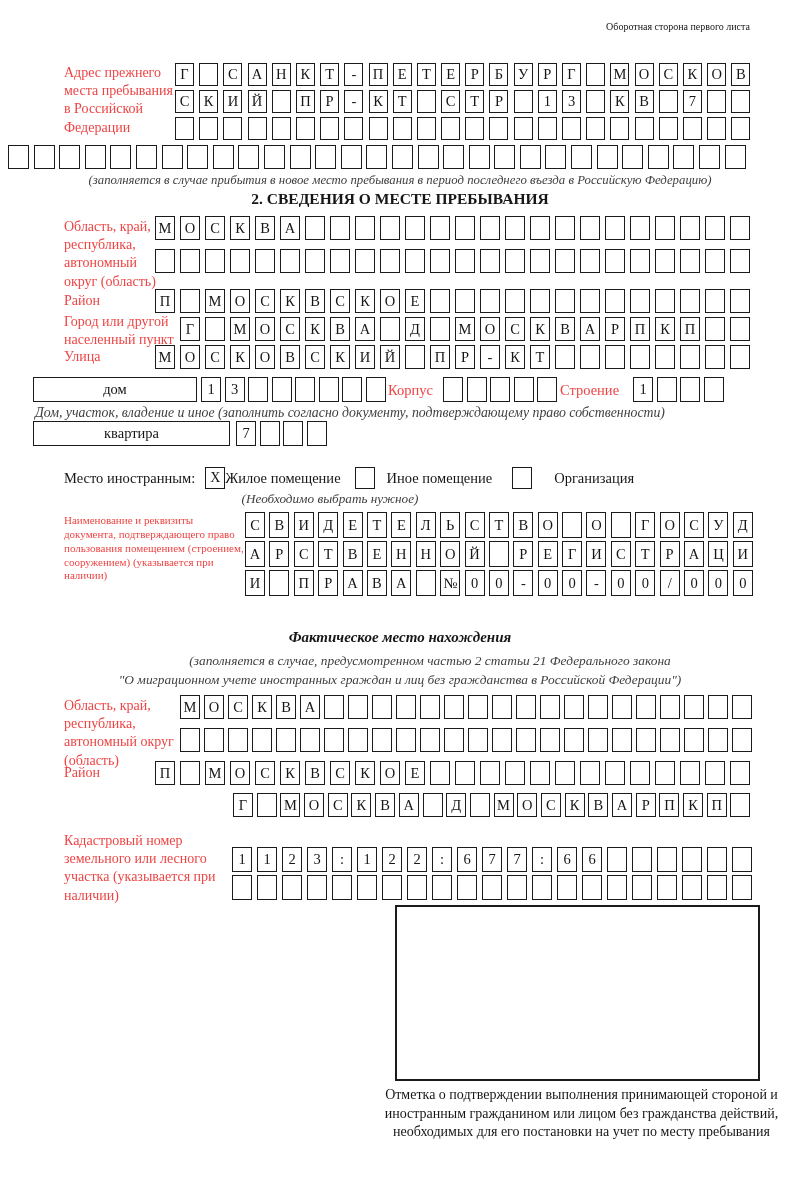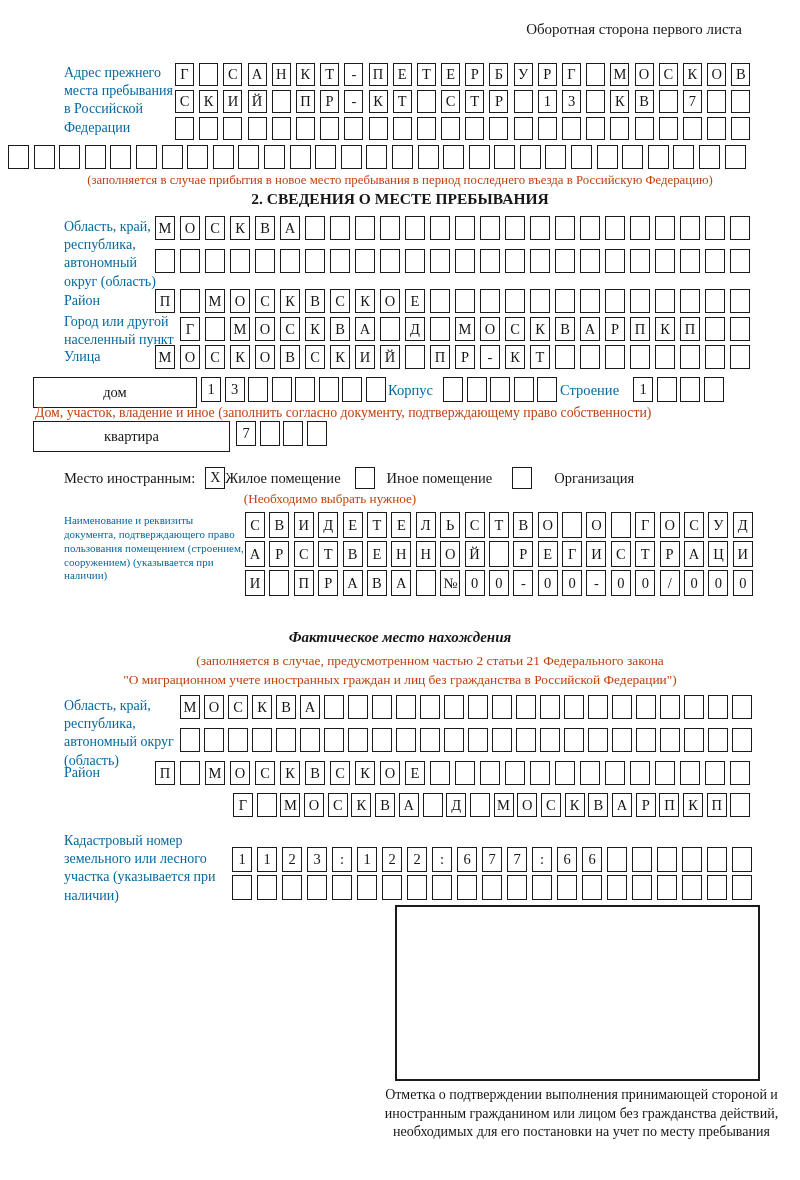--- a/index.html
+++ b/index.html
@@ -1,39 +1,39 @@
 <!DOCTYPE html>
 <html><head>
 <meta charset="utf-8">
 <style>
   html,body{margin:0;padding:0;background:#fff;}
   .page{
     position:relative;width:800px;height:1180px;background:#fff;
     font-family:"Liberation Serif","DejaVu Serif",serif;color:#161616;overflow:hidden;
   }
-  .hdr{position:absolute;top:21px;right:58px;font-size:15px;}
-  .lbl{position:absolute;font-size:14px;line-height:1.3;color:#0369a1;}
+  .hdr{position:absolute;top:21px;right:50px;font-size:10px;}
+  .lbl{position:absolute;font-size:14px;line-height:1.3;color:#ef4444;}
   .title{position:absolute;left:0;width:100%;text-align:center;font-weight:bold;font-size:15.5px;}
-  .note{position:absolute;font-size:12.8px;color:#c2410c;}
+  .note{position:absolute;font-size:12.8px;color:#404040;font-style:italic;}
   .note-c{left:0;width:100%;text-align:center;}
   .grid{position:absolute;display:flex;}
   .cell{
     box-sizing:border-box;flex:none;width:20px;height:24px;background:#fff;
     border:1.6px solid #1b1b1b;display:inline-flex;align-items:center;justify-content:center;
     font-size:14.5px;line-height:1;
   }
   .g-b1{gap:5.2px;}  .g-b1 .cell{width:19px;height:23px;}
   .g-24{gap:5px;}
   .g-29{gap:4.6px;}  .g-29 .cell{width:21px;height:24px;}
   .g-doc{gap:4.4px;} .g-doc .cell{height:26px;}
   .g-cad{gap:5px;}   .g-cad .cell{height:25px;}
   .g-22{gap:3.7px;}
   .g-sm{gap:3.5px;}  .g-sm .cell{height:25px;}
   .fieldbox{
-    position:absolute;box-sizing:border-box;height:31px;border:1.6px solid #1b1b1b;
+    position:absolute;box-sizing:border-box;height:25px;border:1.6px solid #1b1b1b;
     display:flex;align-items:center;justify-content:center;font-size:14.5px;background:#fff;
   }
   .stayrow{position:absolute;display:flex;align-items:center;font-size:14.5px;}
   .chk{
     box-sizing:border-box;flex:none;width:20px;height:22px;border:1.6px solid #1b1b1b;
     display:inline-flex;align-items:center;justify-content:center;font-size:14px;background:#fff;
   }
   .stampbox{position:absolute;left:395px;top:905px;width:365px;height:176px;border:2px solid #1b1b1b;background:#fff;box-sizing:border-box;}
   .stampcap{position:absolute;left:383px;top:1086px;width:397px;text-align:center;font-size:14px;line-height:1.33;}
 </style>

